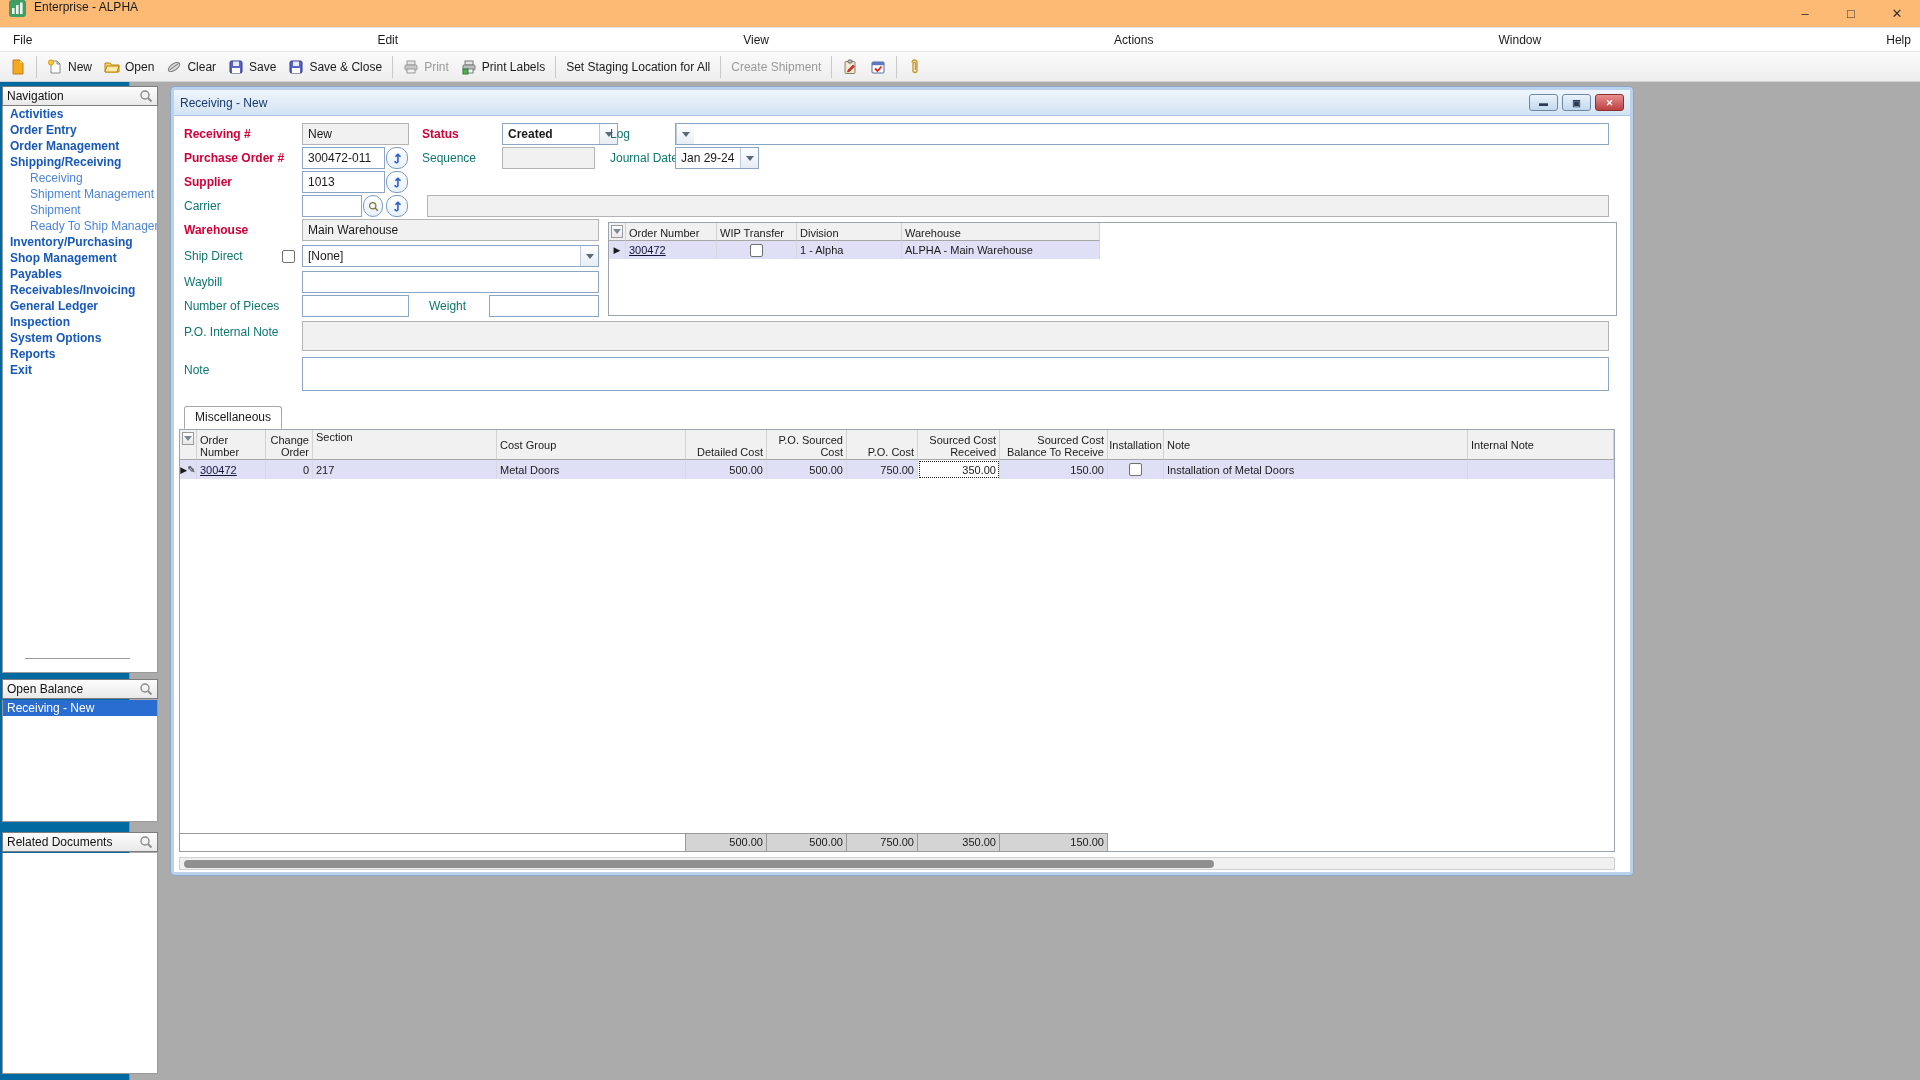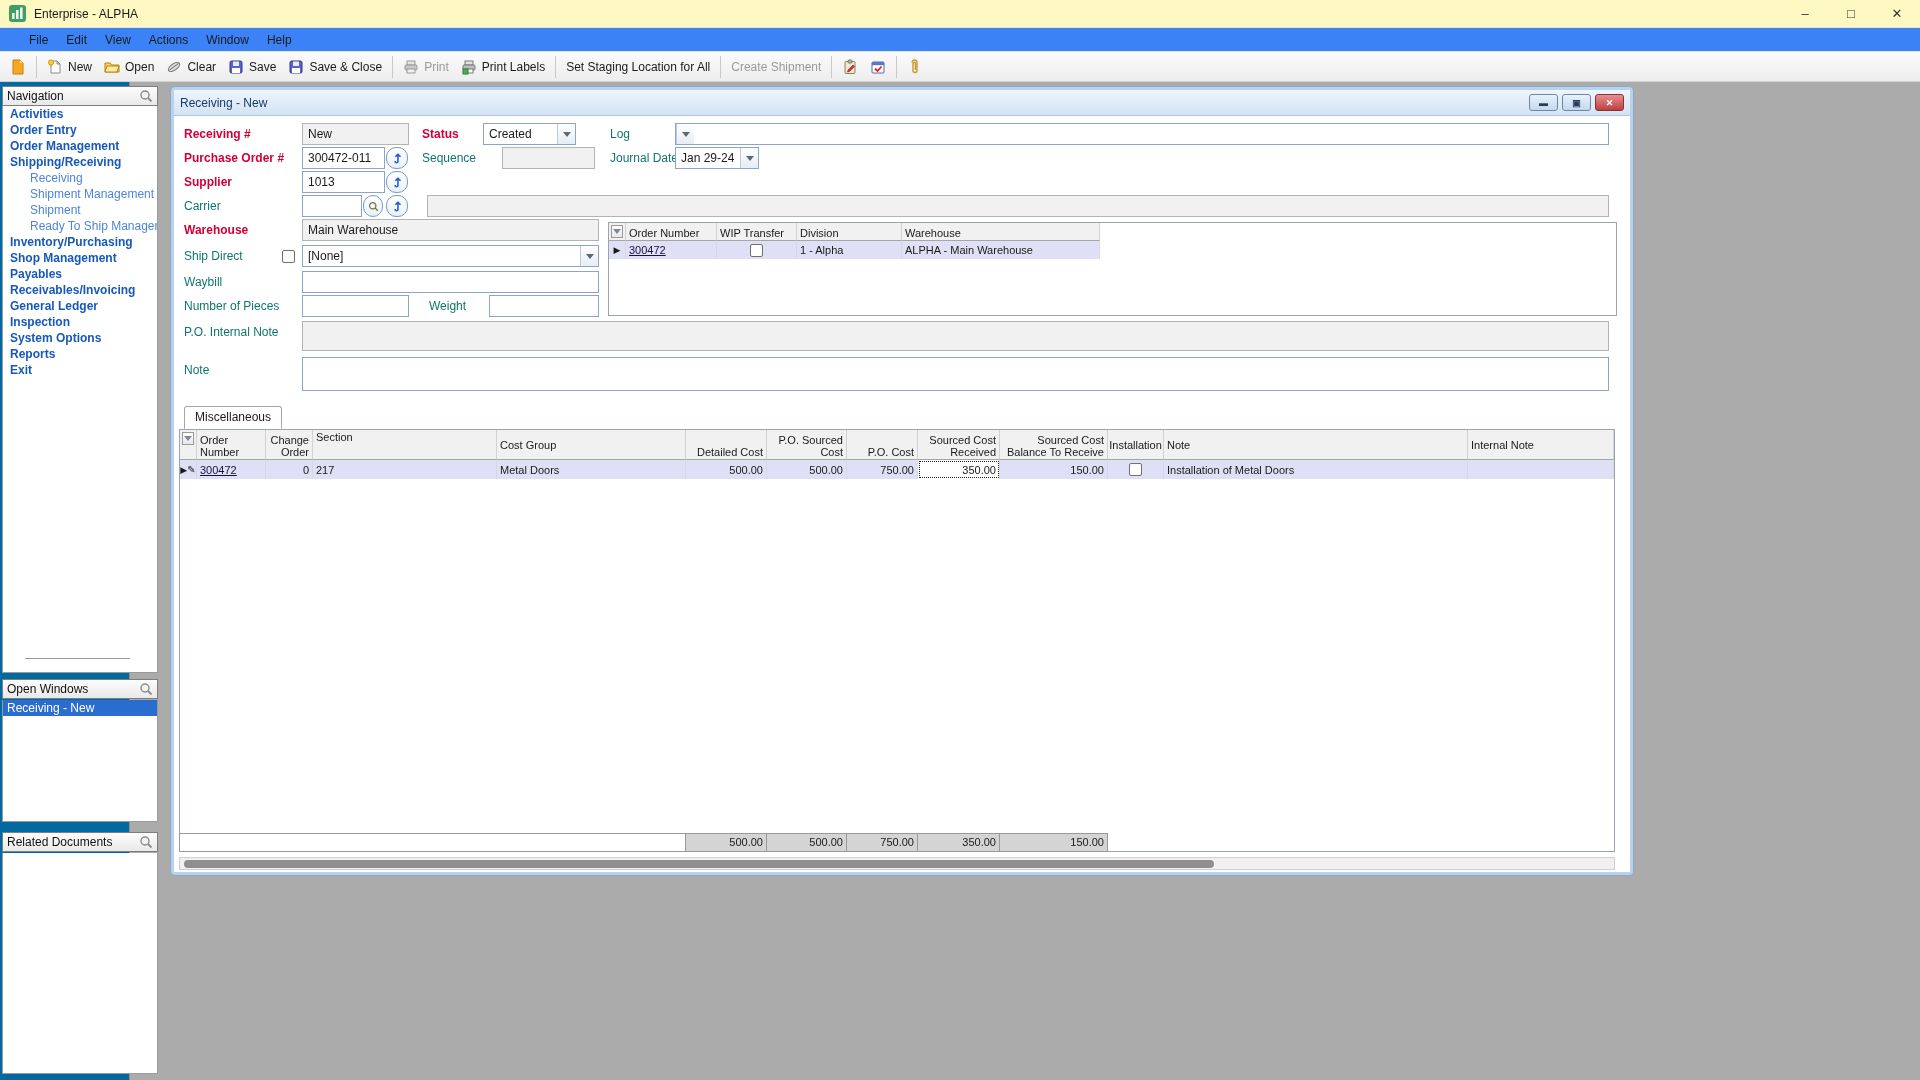--- a/index.html
+++ b/index.html
@@ -1,26 +1,26 @@
 <!DOCTYPE html>
 <html><head>
 <meta charset="utf-8">
 <style>
   * { margin:0; padding:0; box-sizing:border-box; }
   html,body { width:1920px; height:1080px; overflow:hidden; }
   body { font-family:"Liberation Sans", sans-serif; font-size:12px; color:#1a1a1a; background:#ababab; cursor:default; }
 
   
-  .titlebar { height:28px; background:#fef9c3; display:flex; align-items:center; border-bottom:1px solid #e2e2e2; }
+  .titlebar { height:28px; background:#fdba74; display:flex; align-items:flex-start; border-bottom:1px solid #e2e2e2; }
   .titlebar .app-title { margin-left:8px; font-size:12px; color:#1a1a1a; }
   .caption-btns { margin-left:auto; display:flex; height:100%; }
   .cap-btn { width:46px; height:100%; display:flex; align-items:center; justify-content:center; font-size:13px; color:#333; }
   .app-icon { width:17px; height:17px; margin-left:9px; }
 
-  .menubar { height:24px; background:#3b82f6; display:flex; align-items:center; padding-left:20px; border-bottom:1px solid #e6e6e6; }
+  .menubar { height:24px; background:#ffffff; display:flex; align-items:center; padding-left:4px; border-bottom:1px solid #e6e6e6;justify-content:space-between; }
   .menu-item { padding:3px 9px; font-size:12px; }
 
   .toolbar { height:30px; background:linear-gradient(#fbfbfb,#ededed); display:flex; align-items:center; padding-left:4px; border-bottom:1px solid #d2d2d2; }
   .tb-item { display:flex; align-items:center; gap:5px; padding:3px 6px; border-radius:2px; font-size:12px; white-space:nowrap; }
   .tb-item.disabled { color:#9a9a9a;align-items:center; }
   .tb-sep { width:1px; height:22px; background:#c9c9c9; margin:0 4px; }
   .tb-ico { width:16px; height:16px; display:inline-block; }
 
   
   .workspace { position:relative; width:1920px; height:998px; background:#ababab; }
@@ -229,21 +229,21 @@
       <div class="nav-item">Receivables/Invoicing</div>
       <div class="nav-item">General Ledger</div>
       <div class="nav-item">Inspection</div>
       <div class="nav-item">System Options</div>
       <div class="nav-item">Reports</div>
       <div class="nav-item">Exit</div>
     </div>
     <div class="gripper" style="top:576px;"></div>
 
     <div class="panel-header" style="top:597px;">
-      <span>Open Windows</span>
+      <span>Open Balance</span>
       <svg class="mag mag-svg" viewBox="0 0 14 14">
           <circle cx="6" cy="6" r="4" fill="#f4f4f4" stroke="#8a8a8a" stroke-width="1.4"></circle>
           <line x1="9" y1="9" x2="12.5" y2="12.5" stroke="#8a8a8a" stroke-width="1.8"></line>
         </svg>
     </div>
     <div class="panel-list" style="top:618px; height:122px;">
       <div class="ow-item selected">Receiving - New</div>
     </div>
 
     <div class="panel-header" style="top:750px;">
@@ -263,21 +263,21 @@
         <div class="cwb">▬</div>
         <div class="cwb">▣</div>
         <div class="cwb close">✕</div>
       </div>
     </div>
     <div class="cw-client">
 
       <div class="flabel req" style="left:10px; top:8px;">Receiving #</div>
       <div class="ro" style="left:128px; top:7px; width:107px;">New</div>
       <div class="flabel req" style="left:248px; top:8px;">Status</div>
-      <div class="combo" style="left:309px; top:7px; width:93px;">
+      <div class="combo" style="left:328px; top:7px; width:116px;font-weight:bold;">
         <span class="cv">Created</span>
         <span class="dd-btn">
             <span class="chev"></span>
           </span>
       </div>
       <div class="flabel" style="left:436px; top:8px;">Log</div>
       <div class="combo" style="left:501px; top:7px; width:934px;">
         <span class="dd-btn">
             <span class="chev"></span>
           </span>

